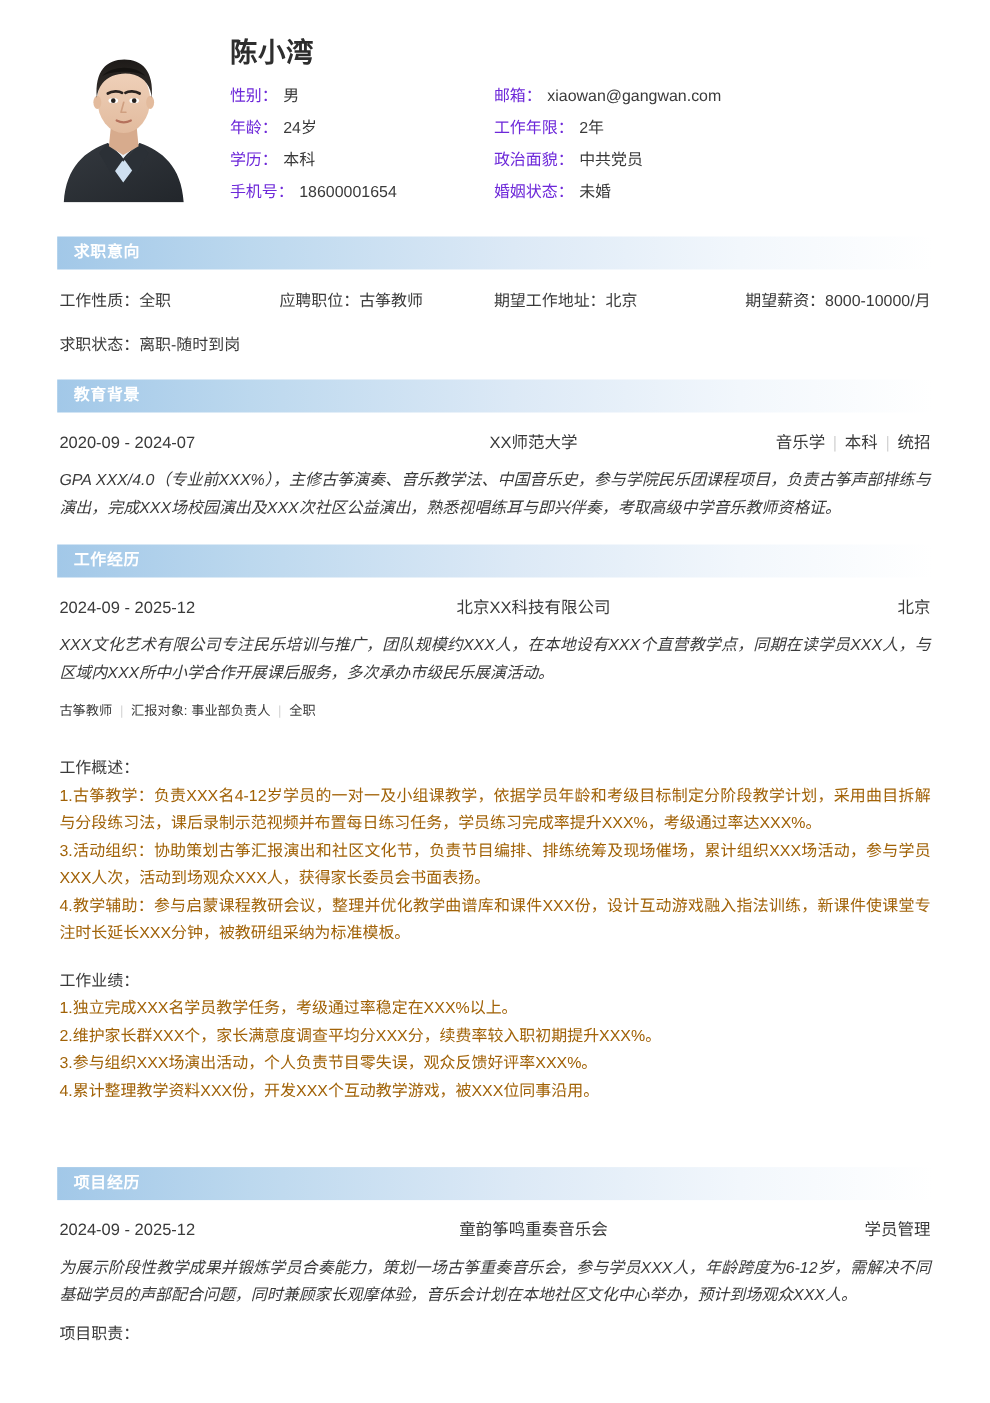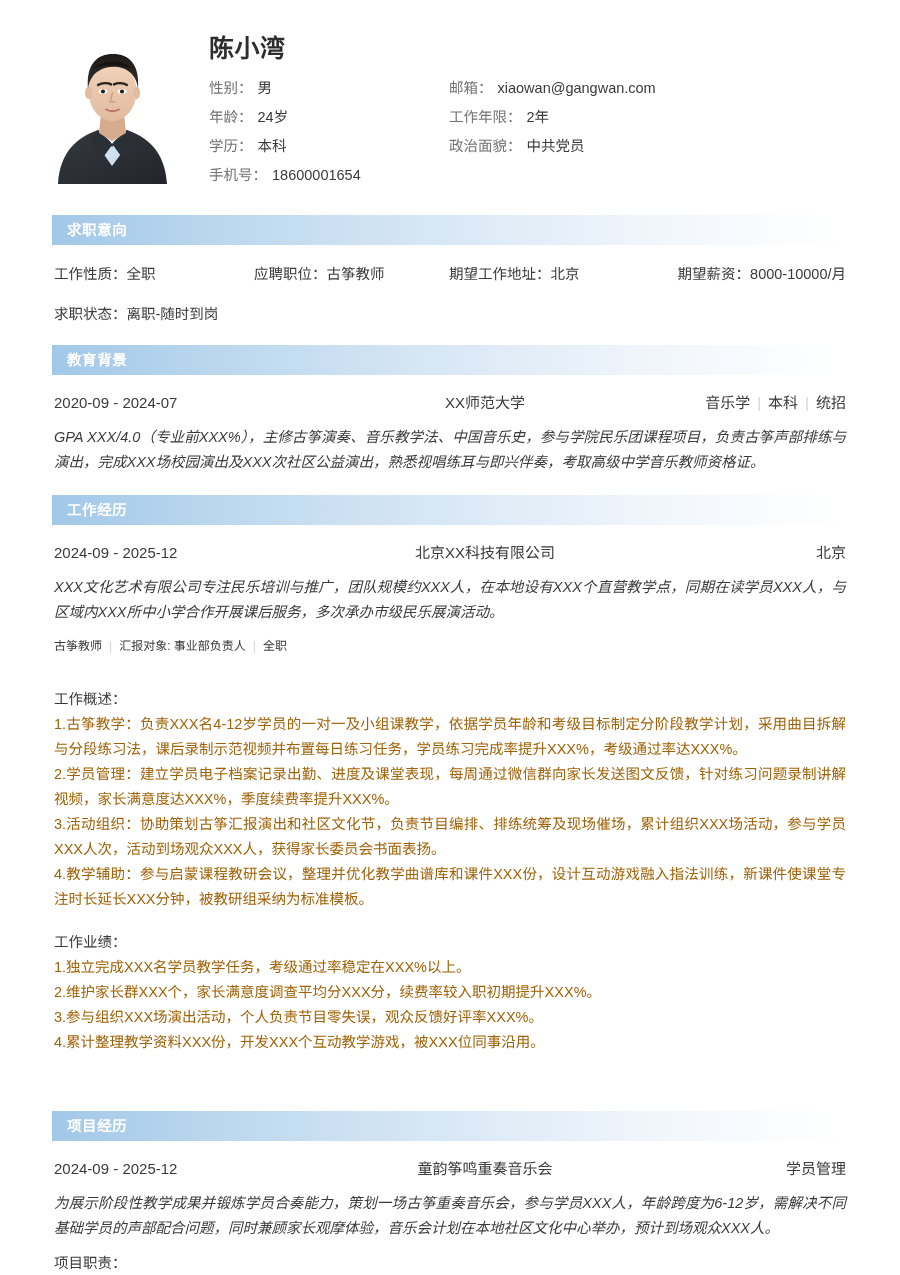--- a/index.html
+++ b/index.html
@@ -68,21 +68,21 @@
     padding-left: 13px;
   }
 
   .info-item {
     font-size: 14.5px;
     color: #3a3a3a;
     line-height: 19px;
     white-space: nowrap;
   }
 
-  .info-label { color: #737373; }
+  .info-label { color: #6d28d9; }
   .info-value { color: #3a3a3a; margin-left: 5px; }
 
   
   .section { padding: 0 52px; }
 
   .section-bar {
     height: 30px;
     margin-top: 20px;
     background: linear-gradient(to right, #a2c8e8 0%, #bcd8ee 22%, #dce9f6 52%, #f2f7fc 78%, #ffffff 100%);
     display: flex;
@@ -234,20 +234,21 @@
         <div class="info-item"><span class="info-label">性别：</span><span class="info-value">男</span></div>
         <div class="info-item"><span class="info-label">邮箱：</span><span class="info-value">xiaowan@gangwan.com</span></div>
 
         <div class="info-item"><span class="info-label">年龄：</span><span class="info-value">24岁</span></div>
         <div class="info-item"><span class="info-label">工作年限：</span><span class="info-value">2年</span></div>
 
         <div class="info-item"><span class="info-label">学历：</span><span class="info-value">本科</span></div>
         <div class="info-item"><span class="info-label">政治面貌：</span><span class="info-value">中共党员</span></div>
 
         <div class="info-item"><span class="info-label">手机号：</span><span class="info-value">18600001654</span></div>
+        <div class="info-item"><span class="info-label">婚姻状态：</span><span class="info-value">未婚</span></div>
       </div>
     </div>
   </div>
 
   <div class="section">
     <div class="section-bar">
       <span class="section-title">求职意向</span>
     </div>
     <div class="section-body">
       <div class="intent-row">
@@ -290,21 +291,20 @@
       </div>
 
       <div class="para">XXX文化艺术有限公司专注民乐培训与推广，团队规模约XXX人，在本地设有XXX个直营教学点，同期在读学员XXX人，与区域内XXX所中小学合作开展课后服务，多次承办市级民乐展演活动。</div>
 
       <div class="meta-line">
         <span>古筝教师</span><span class="tag-sep">|</span><span>汇报对象: 事业部负责人</span><span class="tag-sep">|</span><span>全职</span>
       </div>
 
       <div class="block-label">工作概述：</div>
       <div class="bullet">1.古筝教学：负责XXX名4-12岁学员的一对一及小组课教学，依据学员年龄和考级目标制定分阶段教学计划，采用曲目拆解与分段练习法，课后录制示范视频并布置每日练习任务，学员练习完成率提升XXX%，考级通过率达XXX%。</div>
-      <div class="bullet">2.学员管理：建立学员电子档案记录出勤、进度及课堂表现，每周通过微信群向家长发送图文反馈，针对练习问题录制讲解视频，家长满意度达XXX%，季度续费率提升XXX%。</div>
       <div class="bullet">3.活动组织：协助策划古筝汇报演出和社区文化节，负责节目编排、排练统筹及现场催场，累计组织XXX场活动，参与学员XXX人次，活动到场观众XXX人，获得家长委员会书面表扬。</div>
       <div class="bullet">4.教学辅助：参与启蒙课程教研会议，整理并优化教学曲谱库和课件XXX份，设计互动游戏融入指法训练，新课件使课堂专注时长延长XXX分钟，被教研组采纳为标准模板。</div>
 
       <div class="spacer"></div>
 
       <div class="block-label">工作业绩：</div>
       <div class="bullet">1.独立完成XXX名学员教学任务，考级通过率稳定在XXX%以上。</div>
       <div class="bullet">2.维护家长群XXX个，家长满意度调查平均分XXX分，续费率较入职初期提升XXX%。</div>
       <div class="bullet">3.参与组织XXX场演出活动，个人负责节目零失误，观众反馈好评率XXX%。</div>
       <div class="bullet">4.累计整理教学资料XXX份，开发XXX个互动教学游戏，被XXX位同事沿用。</div>

